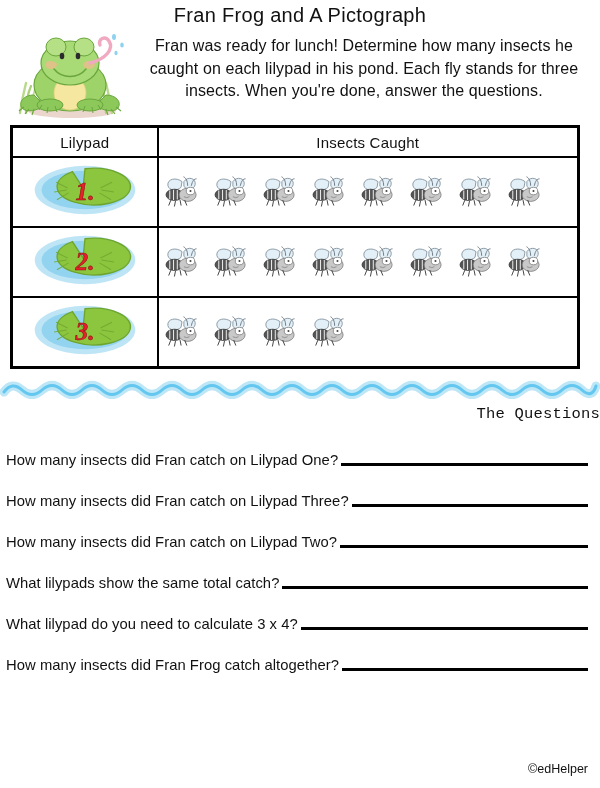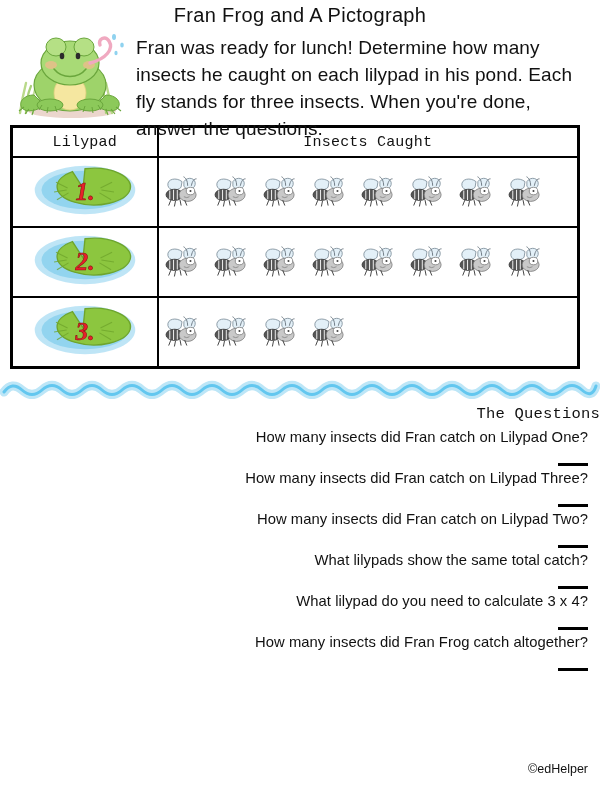--- a/index.html
+++ b/index.html
@@ -34,21 +34,22 @@
     box-sizing: border-box;
   }
   .frog-art {
     width: 130px;
     flex: 0 0 130px;
     height: 92px;
     position: relative;
   }
   .intro-text {
     flex: 1;
-    font-size: 19px;
+    text-align: center;
+    font-size: 16px;
     line-height: 1.42;
     padding-top: 6px;
     letter-spacing: 0.1px;
   }
 
   
   .pictograph {
     margin: 6px 10px 0 10px;
     border: 3px solid #000;
     border-collapse: collapse;
@@ -60,21 +61,20 @@
     padding: 0;
     margin: 0;
   }
   .col-lilypad { width: 146px; }
   .th-cell {
     text-align: center;
     font-weight: 400;
     font-size: 15px;
     height: 28px;
     letter-spacing: 0.2px;
-    font-family: Liberation Mono, monospace;
   }
   .row-cell {
     height: 68px;
     vertical-align: middle;
   }
   .lilypad-cell {
     text-align: center;
     vertical-align: middle;
   }
   .flies-cell {
@@ -104,21 +104,20 @@
   }
 
   
   .questions {
     padding: 0 12px 0 6px;
   }
   .question-row {
     display: flex;
     align-items: flex-end;
     height: 41px;
-    flex-direction: column;
   }
   .question-text {
     font-size: 14.8px;
     white-space: nowrap;
     letter-spacing: 0.05px;
     padding-bottom: 2px;
   }
   .answer-line {
     flex: 1;
     border-bottom: 3px solid #000;

